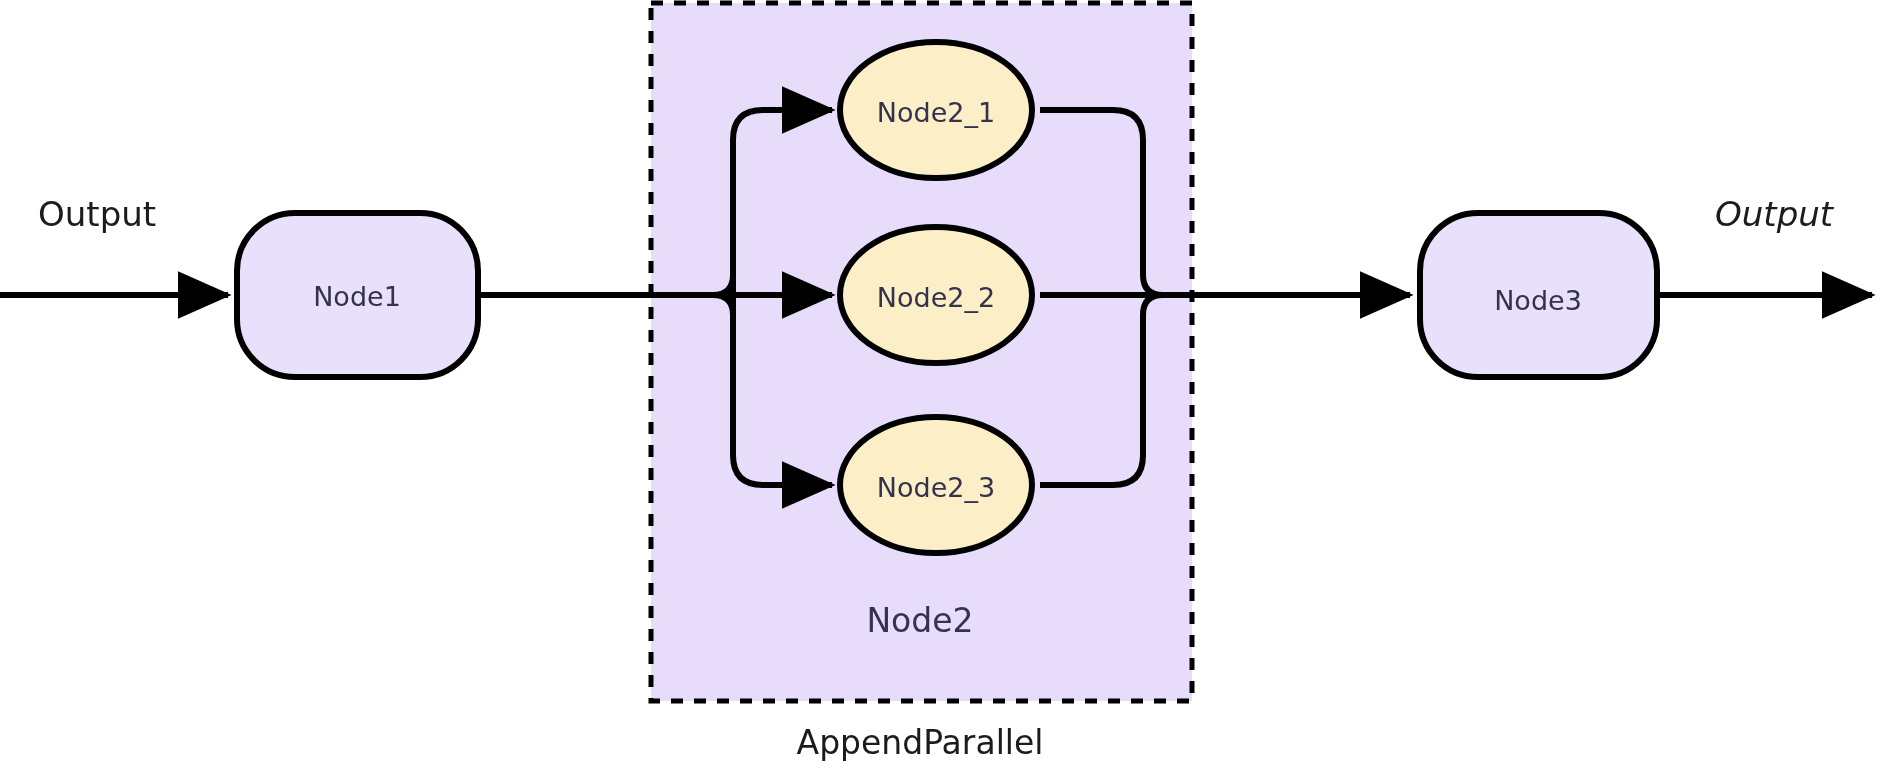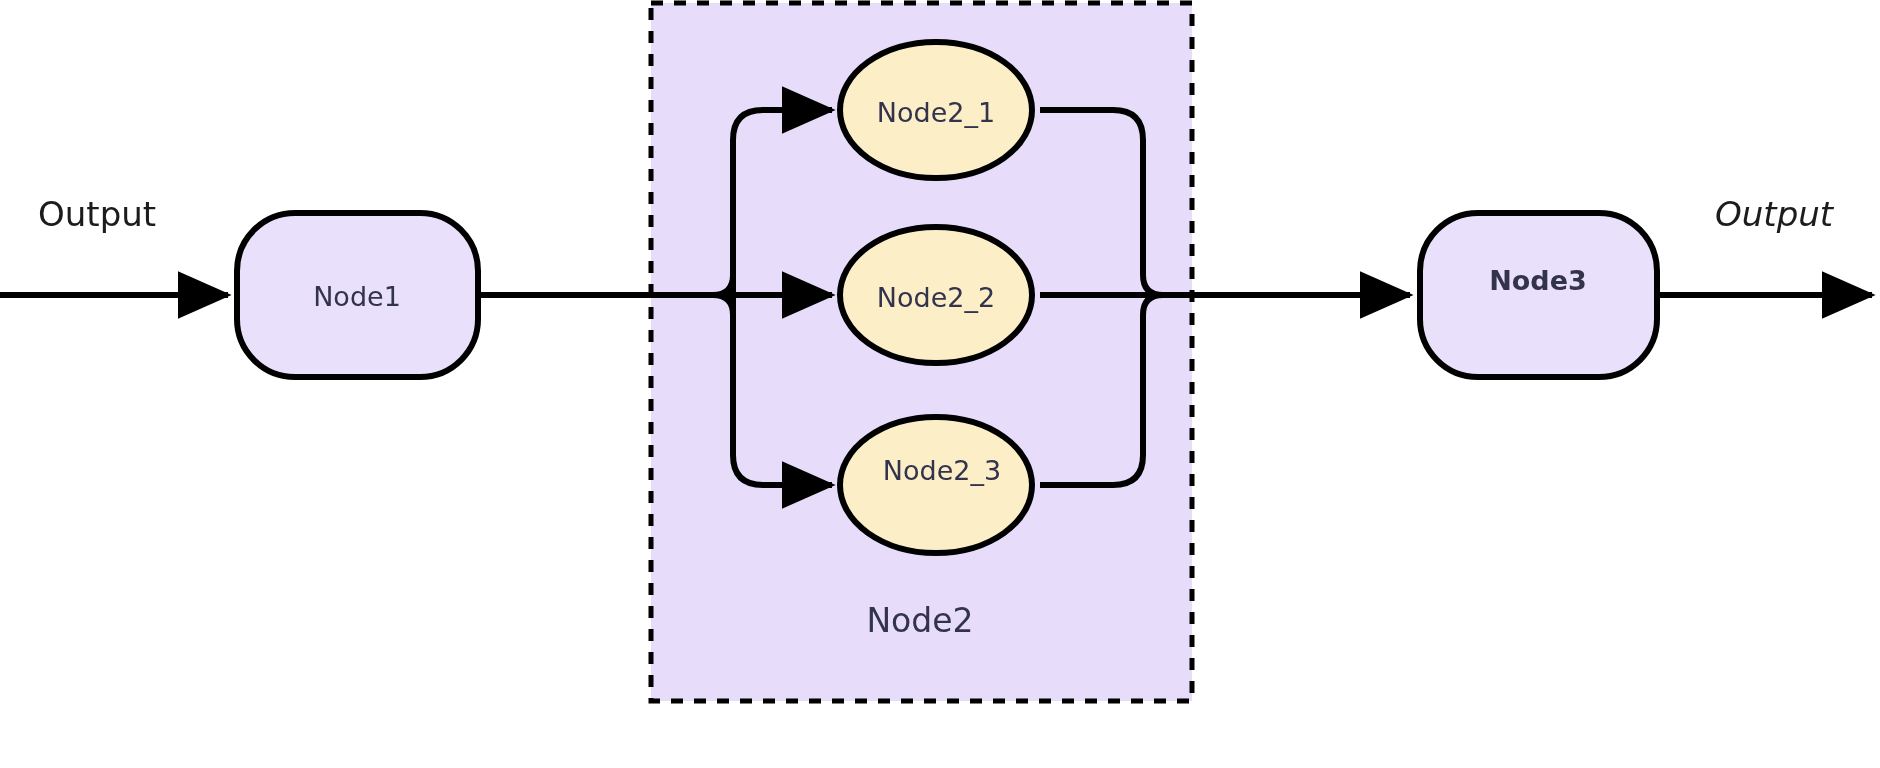--- a/index.html
+++ b/index.html
@@ -59,24 +59,25 @@
     <ellipse cx="936" cy="295" rx="96" ry="68" fill="#fcefc7" stroke="#000000" stroke-width="6"></ellipse>
     <ellipse cx="936" cy="485" rx="96" ry="68" fill="#fcefc7" stroke="#000000" stroke-width="6"></ellipse>
   </svg>
 
   <div class="lbl io-label" style="left:38px;top:194px;">Output</div>
 
   <div class="lbl io-label" style="left:1715px;top:194px;font-style:italic;">Output</div>
 
   <div class="lbl node-label ctr" style="left:357px;top:296px;">Node1</div>
 
-  <div class="lbl node-label ctr" style="left:1538px;top:280px;font-weight:bold;">Node3</div>
+  <div class="lbl node-label ctr" style="left:1538px;top:300px;">Node3</div>
 
   <div class="lbl node-label ctr" style="left:936px;top:112px;">Node2_1</div>
 
   <div class="lbl node-label ctr" style="left:936px;top:297px;text-align:right;">Node2_2</div>
 
-  <div class="lbl node-label ctr" style="left:936px;top:470px;margin-left:6px;">Node2_3</div>
+  <div class="lbl node-label ctr" style="left:936px;top:487px;">Node2_3</div>
 
   <div class="lbl group-label ctr" style="left:920px;top:620px;text-align:right;">Node2</div>
 
+  <div class="lbl outer-label ctr" style="left:920px;top:742px;">AppendParallel</div>
 
 </div>
 
 </body></html>

